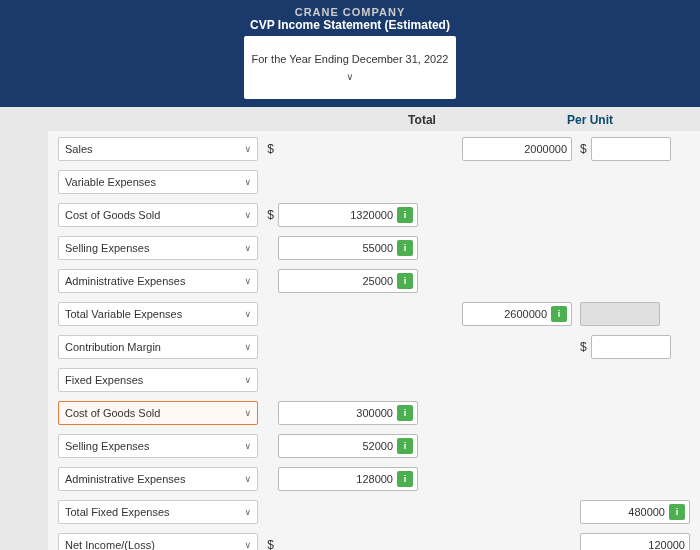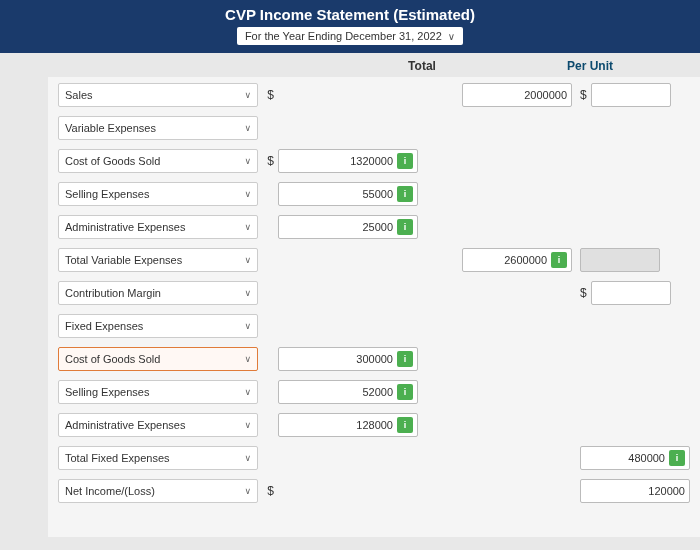--- a/index.html
+++ b/index.html
@@ -18,39 +18,40 @@
       padding: 6px 10px 8px;
     }
     .header .company-name {
       font-size: 11px;
       font-weight: bold;
       letter-spacing: 1px;
       color: #ccc;
       text-transform: uppercase;
     }
     .header .statement-title {
-      font-size: 15px;
+      font-size: 12px;
       font-weight: bold;
       color: white;
     }
     .header .period-row {
       display: flex;
       align-items: center;
       justify-content: center;
       margin-top: 4px;
     }
     .header .period-box {
       background: white;
       color: #333;
       font-size: 11px;
-      padding: 3px 8px;
+      padding: 17px 8px;
       border-radius: 2px;
       display: flex;
       align-items: center;
       gap: 6px;
+      flex-direction: column;
     }
     .header .period-box .chevron {
       color: #555;
       font-size: 10px;
     }
     .col-headers {
       display: flex;
       justify-content: flex-end;
       padding: 6px 50px 4px 0;
       background: #e8e8e8;
@@ -223,20 +224,21 @@
     .sales-row-total .value {
       flex: 1;
       text-align: right;
     }
   </style>
 </head>
 <body>
 
 <div>
   <div class="header">
+    <div class="company-name">CRANE COMPANY</div>
     <div class="statement-title">CVP Income Statement (Estimated)</div>
     <div class="period-row">
       <div class="period-box">
         <span>For the Year Ending December 31, 2022</span>
         <span class="chevron">∨</span>
       </div>
     </div>
   </div>
 </div>
 

